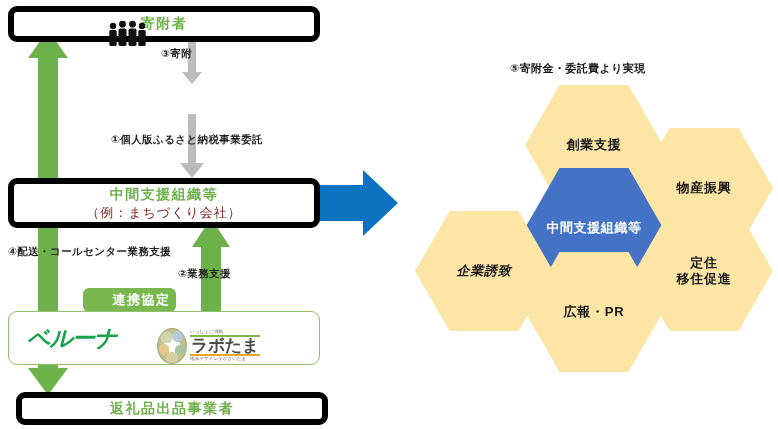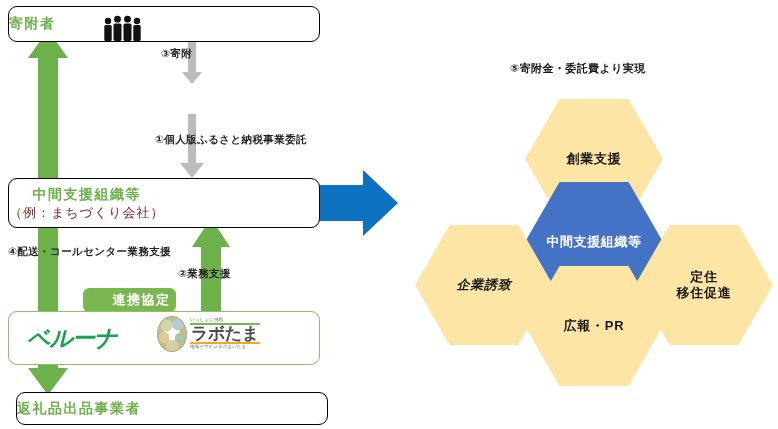--- a/index.html
+++ b/index.html
@@ -10,24 +10,24 @@
     overflow:hidden;
     position:relative;
   }
   #stage{position:absolute;left:0;top:0;width:778px;height:429px;}
 
   
   .abs{position:absolute;box-sizing:border-box;}
 
   
   .flowbox{
-    border:1px solid #000000;
+    border:6px solid #000000;
     border-radius:9px;
     background:#ffffff;
-    display:flex;align-items:center;justify-content:flex-start;
+    display:flex;align-items:center;justify-content:center;
   }
   .flowbox.green-border{border:1px solid #8dc06a;}
   .box-label{
     color:#6cb14a;
     font-weight:bold;
     font-size:14px;
     letter-spacing:1.5px;
     white-space:nowrap;
   }
   .box-sub{
@@ -96,21 +96,20 @@
 
   
   .hex{
     position:absolute;
     clip-path:polygon(25% 0%,75% 0%,100% 50%,75% 100%,25% 100%,0% 50%);
     display:flex;align-items:center;justify-content:center;text-align:center;
   }
   .hex.rot{
     
     clip-path:polygon(0% 50%,25% 0%,75% 0%,100% 50%,75% 100%,25% 100%);
-    margin-top:14px;
   }
   .hex-yellow{background:#fce5a5;}
   .hex-blue{background:#4472c4;}
   .hex-label{
     font-size:13px;font-weight:bold;color:#1a1a1a;
     letter-spacing:0.8px;line-height:1.25;white-space:pre-line;
   }
   .hex-blue .hex-label{color:#ffffff;letter-spacing:0.6px;}
   .hex-title{
     font-size:11px;font-weight:bold;color:#1a1a1a;letter-spacing:0.4px;white-space:nowrap;
@@ -158,60 +157,63 @@
       <rect x="22.5" y="8.4" width="8" height="17.6" rx="1.7" fill="#111"></rect>
       <circle cx="36" cy="6" r="3.2" fill="#111"></circle>
       <rect x="32.3" y="10" width="7.4" height="16" rx="1.6" fill="#111"></rect>
     </svg>
     <span class="box-label">寄附者</span>
   </div>
 
   <div class="abs conn-label" style="left:161px;top:47px;">③寄附</div>
 
 
-  <div class="abs conn-label" style="left:111px;top:133px;margin-left:44px;">①個人版ふるさと納税事業委託</div>
+  <div class="abs conn-label" style="left:111px;top:133px;">①個人版ふるさと納税事業委託</div>
 
   <div class="abs flowbox" style="left:8px;top:178px;width:312px;height:50px;">
     <div class="box-stack">
       <span class="box-label">中間支援組織等</span>
       <span class="box-sub">（例：まちづくり会社）</span>
     </div>
   </div>
 
   <div class="abs conn-label" style="left:8px;top:245px;">④配送・コールセンター業務支援</div>
 
   <div class="abs conn-label" style="left:178px;top:267px;">②業務支援</div>
 
   <div class="abs badge" style="left:83px;top:288px;width:93px;height:24px;">連携協定</div>
 
   <div class="abs flowbox green-border" style="left:8px;top:311px;width:312px;height:54px;justify-content:flex-start;">
     <div class="abs" style="left:18px;top:11px;">
       <span class="logo-beruna">ベルーナ</span>
     </div>
-    <div class="abs labotama-wrap" style="left:148px;top:4px;">
+    <div class="abs labotama-wrap" style="left:148px;top:16px;">
       <div class="labotama-mark"></div>
       <div class="labotama-text">
         <span class="lt-top">いっしょに挑戦</span>
         <span class="lt-main">ラボたま</span>
         <span class="lt-bot">地域デザインラボさいたま</span>
       </div>
     </div>
   </div>
 
   <div class="abs flowbox" style="left:8px;top:392px;width:312px;height:33px;margin-left:8px;">
     <span class="box-label">返礼品出品事業者</span>
   </div>
 
   <div class="abs hex-title" style="left:510px;top:61px;">⑤寄附金・委託費より実現</div>
 
   <div class="hex rot hex-yellow" style="left:525px;top:85px;width:138px;height:120px;">
     <span class="hex-label">創業支援</span>
   </div>
 
 
+  <div class="hex rot hex-yellow" style="left:635px;top:128px;width:138px;height:120px;">
+    <span class="hex-label">物産振興</span>
+  </div>
 
   <div class="hex rot hex-blue" style="left:525px;top:168px;width:138px;height:120px;">
     <span class="hex-label">中間支援組織等</span>
   </div>
 
   <div class="hex rot hex-yellow" style="left:415px;top:211px;width:138px;height:120px;font-style:italic;">
     <span class="hex-label">企業誘致</span>
   </div>
 
   <div class="hex rot hex-yellow" style="left:635px;top:211px;width:138px;height:120px;">

